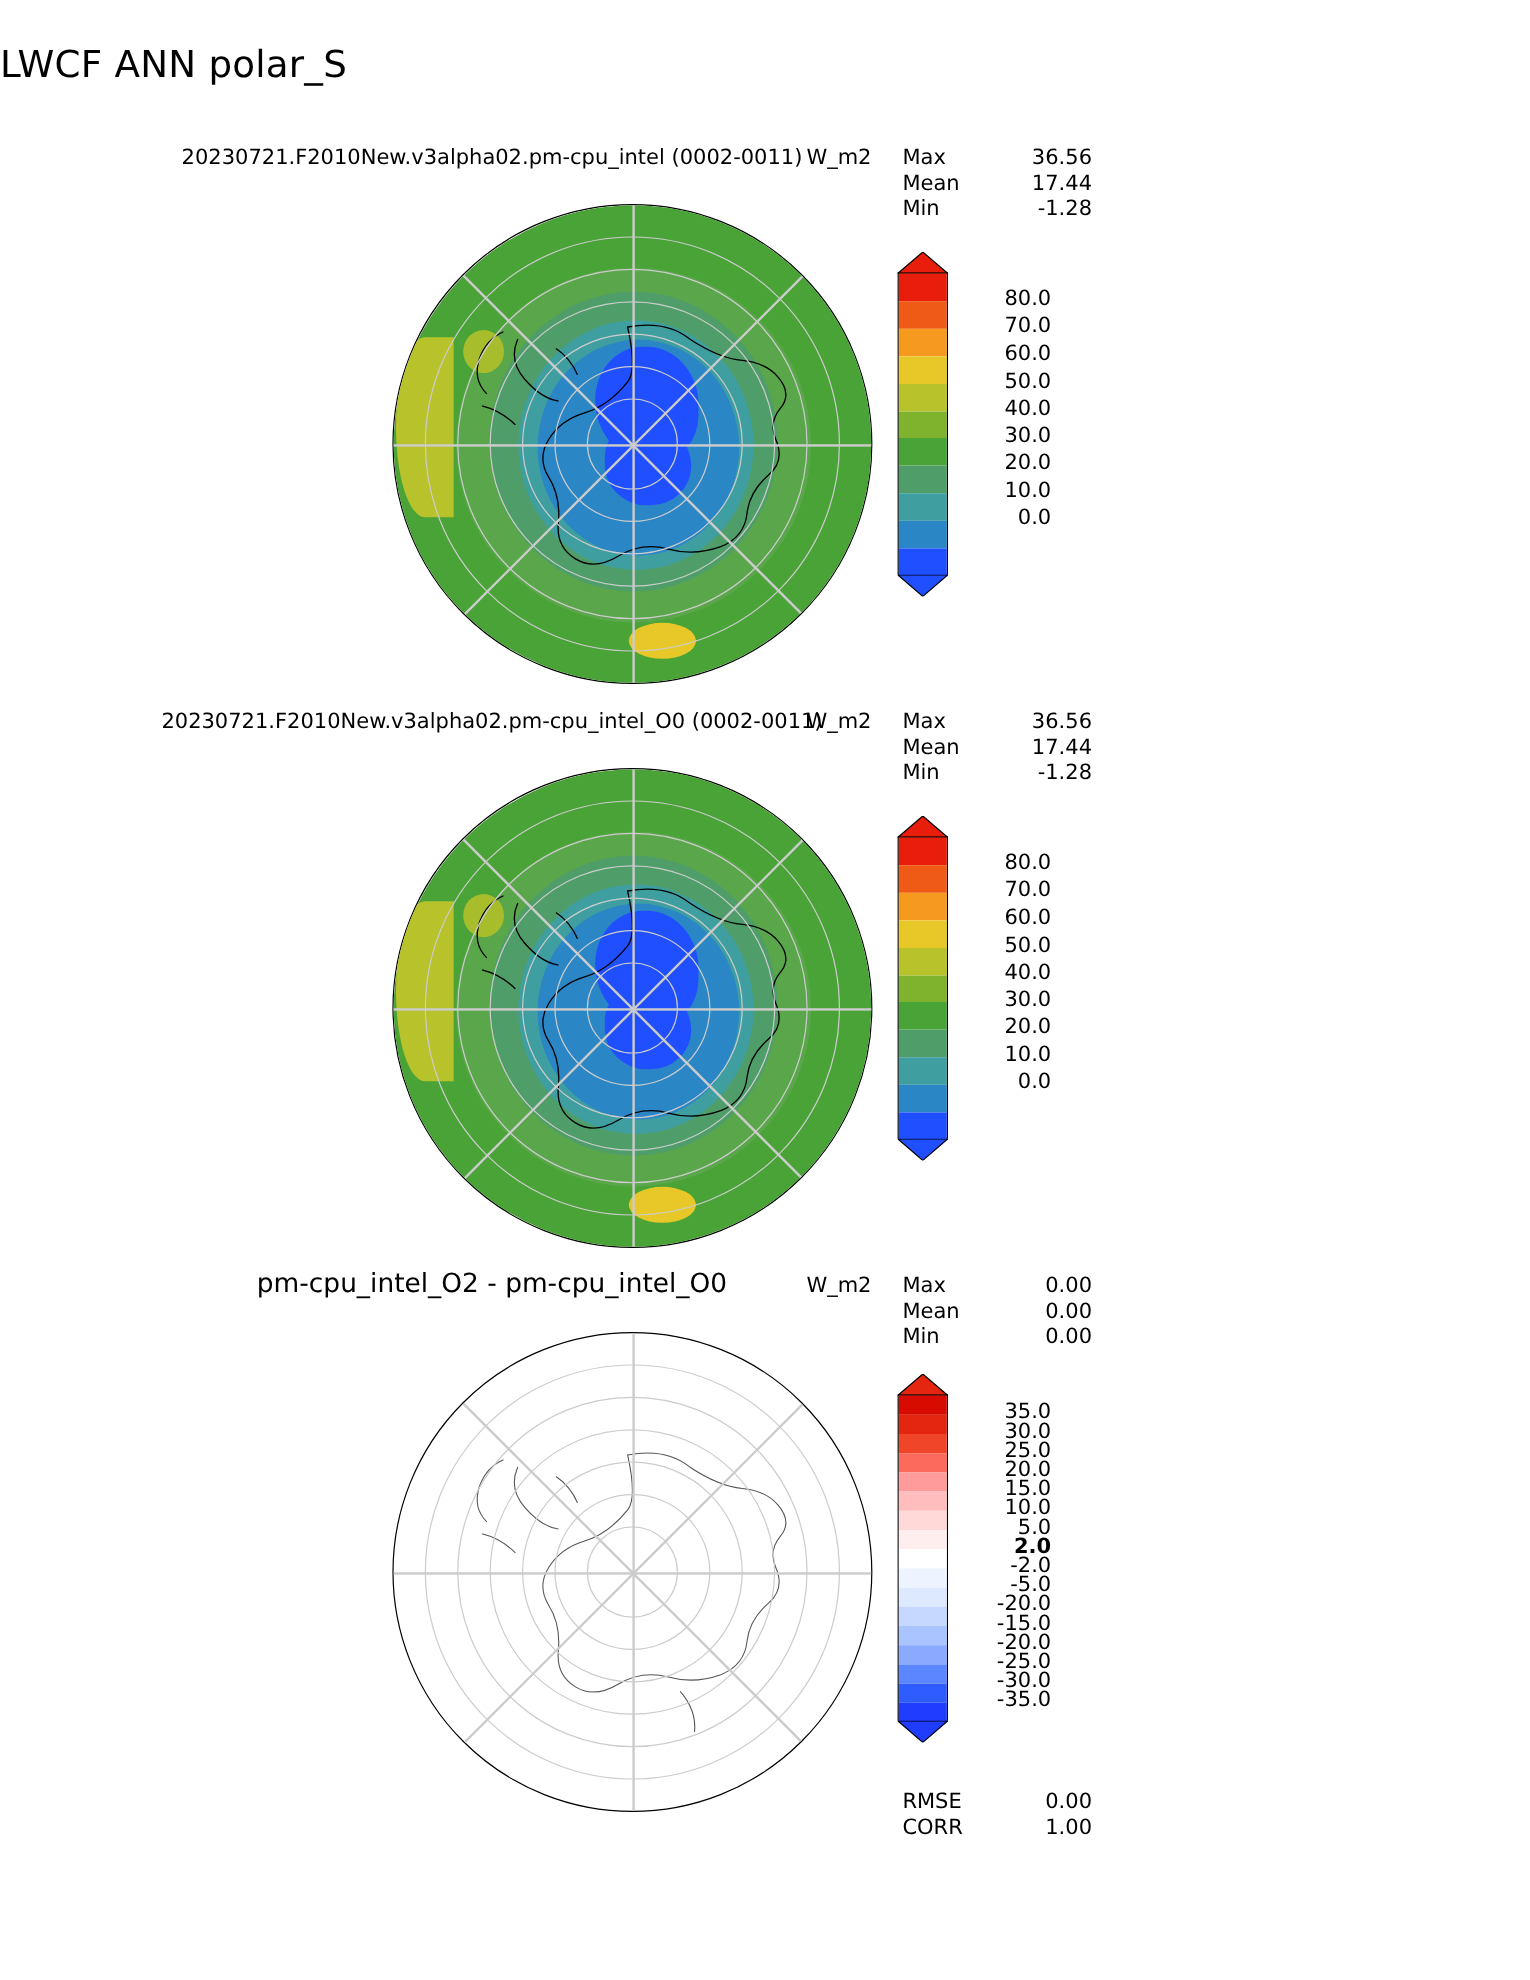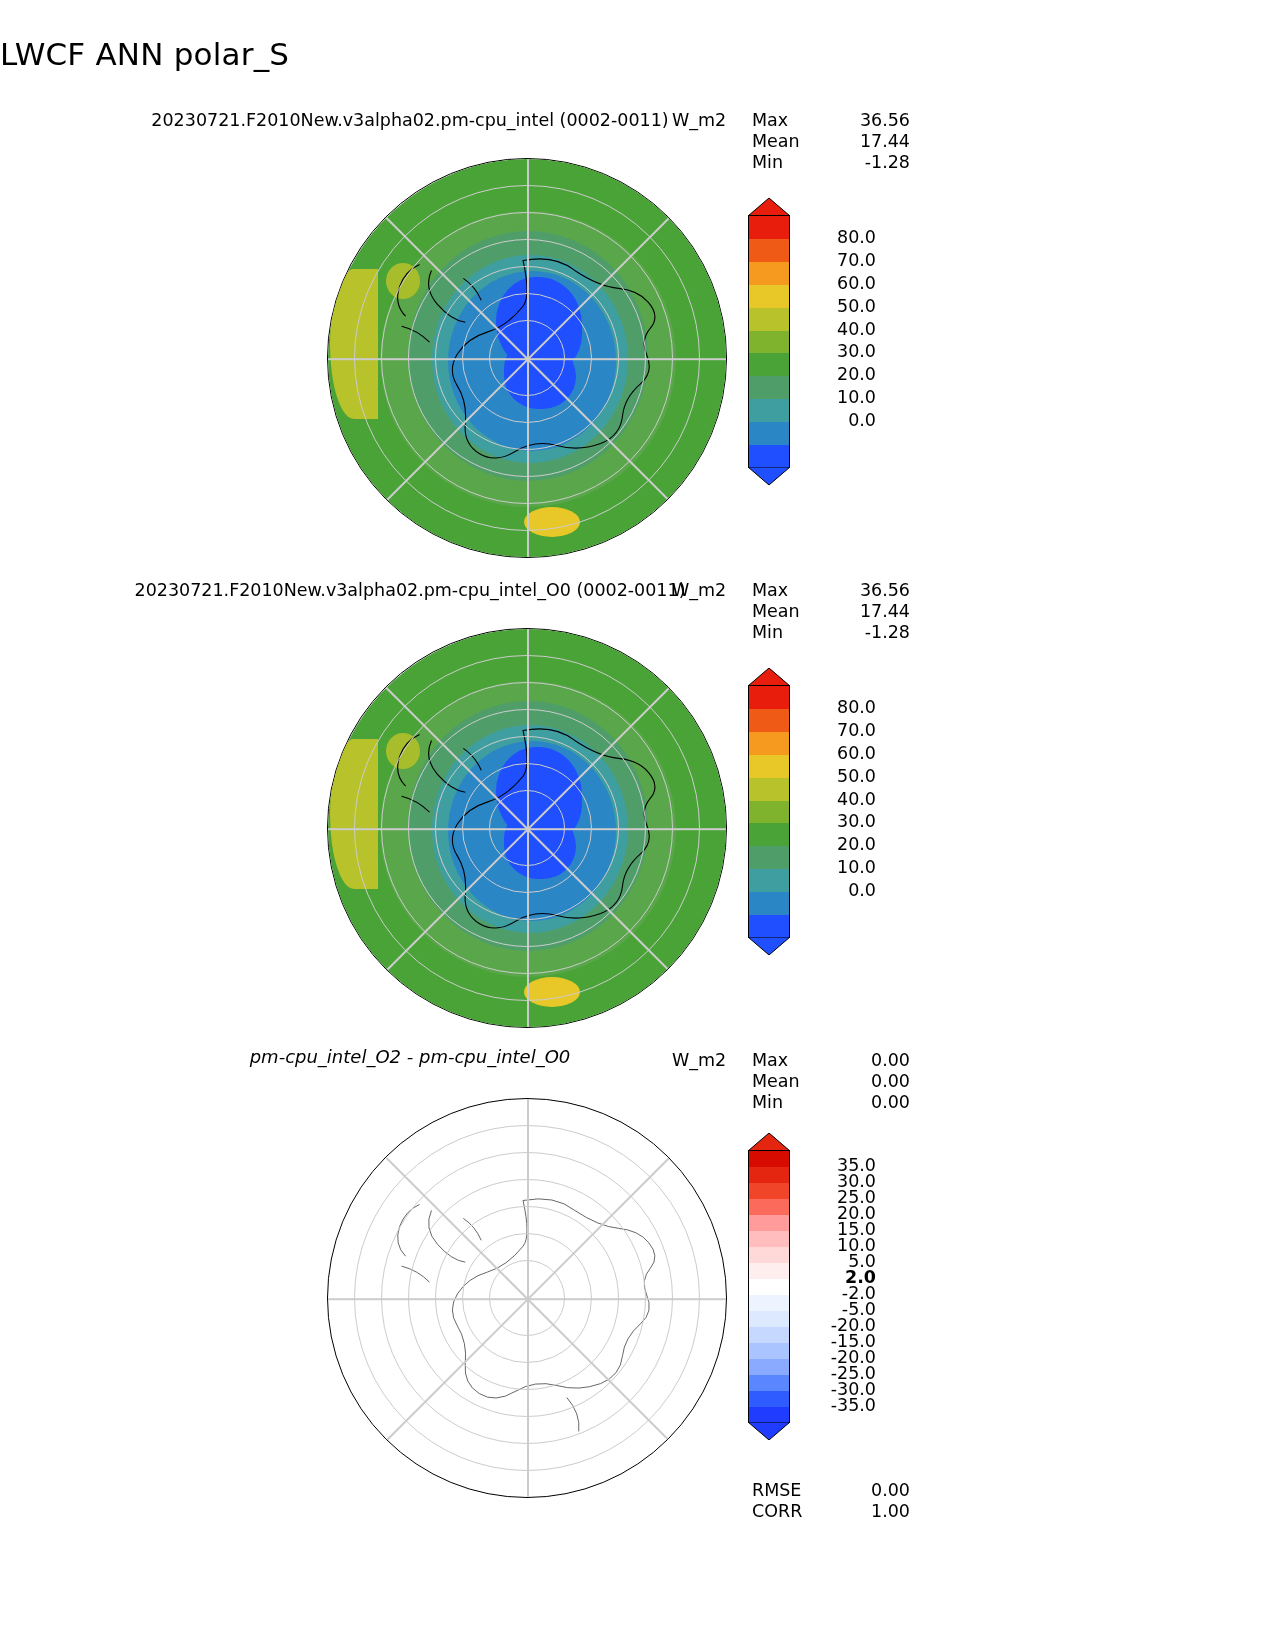--- a/index.html
+++ b/index.html
@@ -9,21 +9,21 @@
     color:#000000;
     position:relative;
     overflow:hidden;
   }
   .page-title {
     position:absolute; left:0; top:36px; width:1275px;
     text-align:left; font-size:31px; letter-spacing:0.2px;
   }
 
   
-  .panel { position:absolute; left:0; width:1114px; }
+  .panel { position:absolute; left:0; width:1114px;margin-top:12px; }
   #panel1 { top:110px; height:470px; }
   #panel2 { top:580px; height:470px; }
   #panel3 { top:1050px; height:520px; }
 
   .panel-title {
     position:absolute; top:0; left:0; width:820px;
     text-align:center; font-size:17.5px;
   }
   .panel-units {
     position:absolute; font-size:17.5px;
@@ -272,21 +272,21 @@
         <div class="cbar-label" style="top: 103.545px;">40.0</div>
         <div class="cbar-label" style="top: 126.455px;">30.0</div>
         <div class="cbar-label" style="top: 149.364px;">20.0</div>
         <div class="cbar-label" style="top: 172.273px;">10.0</div>
         <div class="cbar-label" style="top: 195.182px;">0.0</div>
       </div>
   </div>
 </div>
 
 <div class="panel" id="panel3">
-  <div class="panel-title" style="font-size:18px; top:-4px;font-style:italic;">pm-cpu_intel_O2 - pm-cpu_intel_O0</div>
+  <div class="panel-title" style="font-size:22px; top:-4px;">pm-cpu_intel_O2 - pm-cpu_intel_O0</div>
   <div class="panel-units" style="left:672px; top:0;">W_m2</div>
 
   <div class="stats" style="left:752px; top:0;">
     <div class="stat-row">
       <span class="stat-label">Max</span>
       <span class="stat-value">0.00</span>
     </div>
     <div class="stat-row">
       <span class="stat-label">Mean</span>
       <span class="stat-value">0.00</span>

